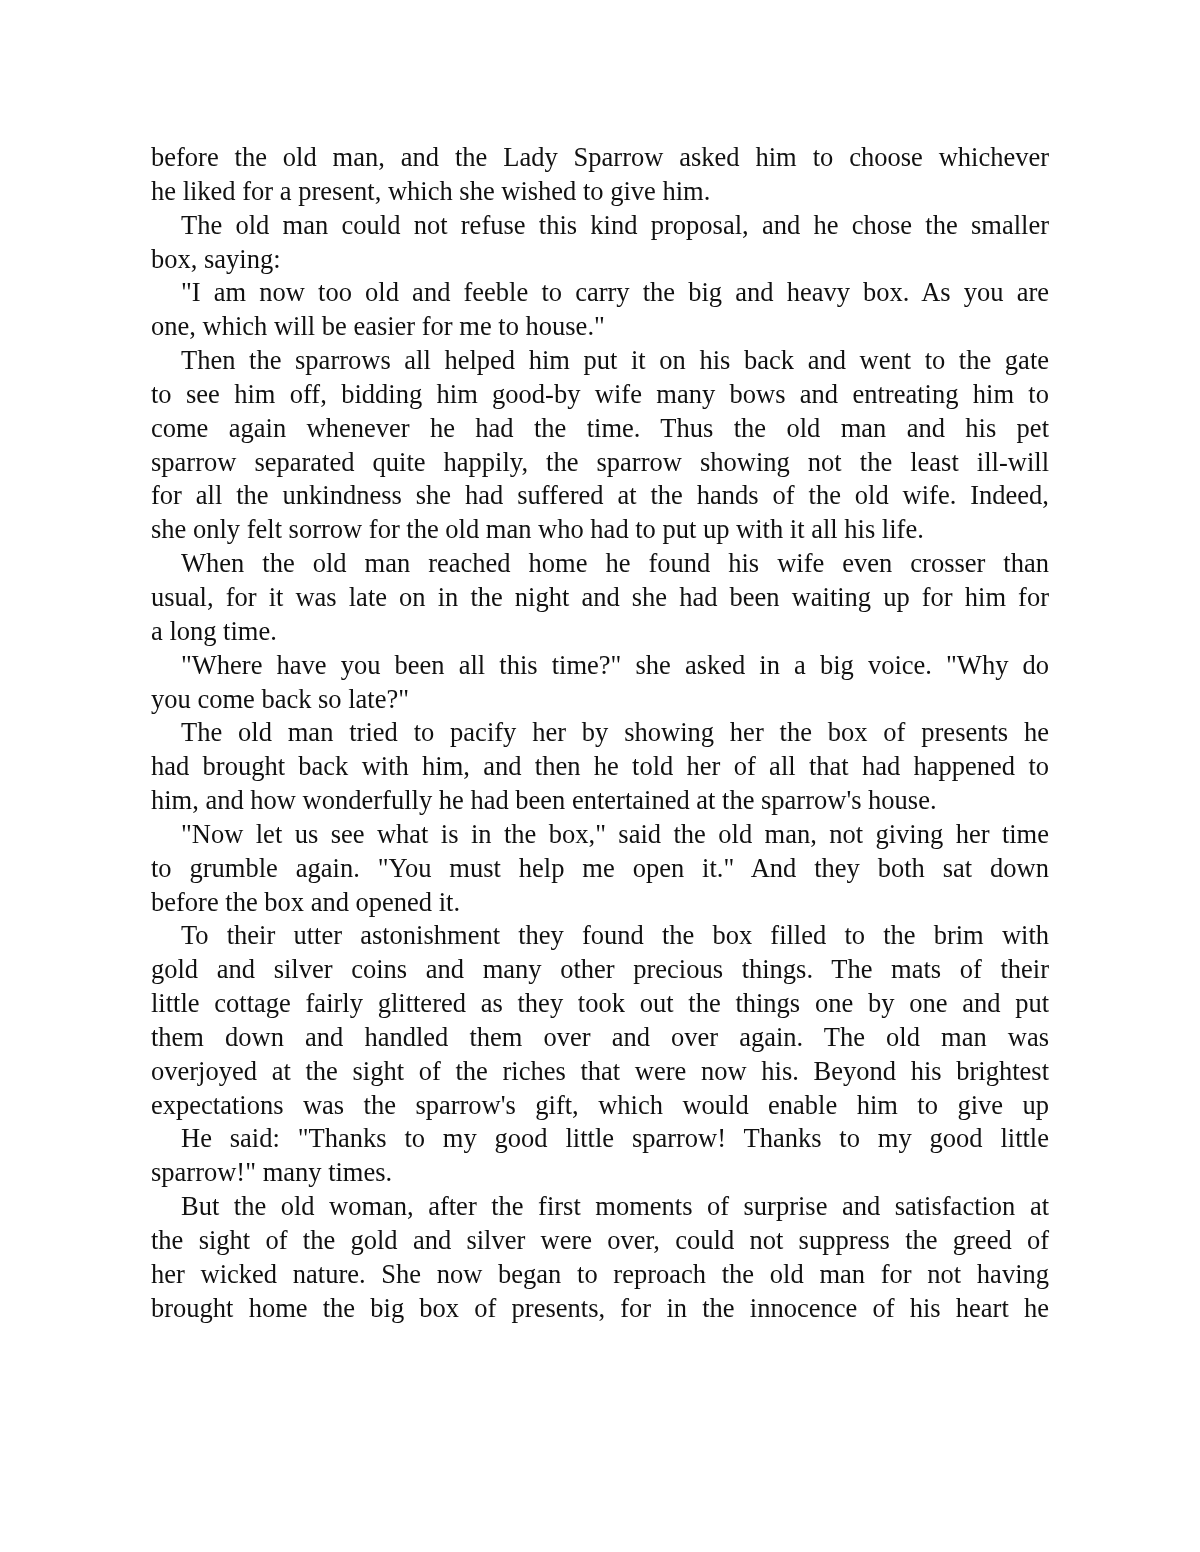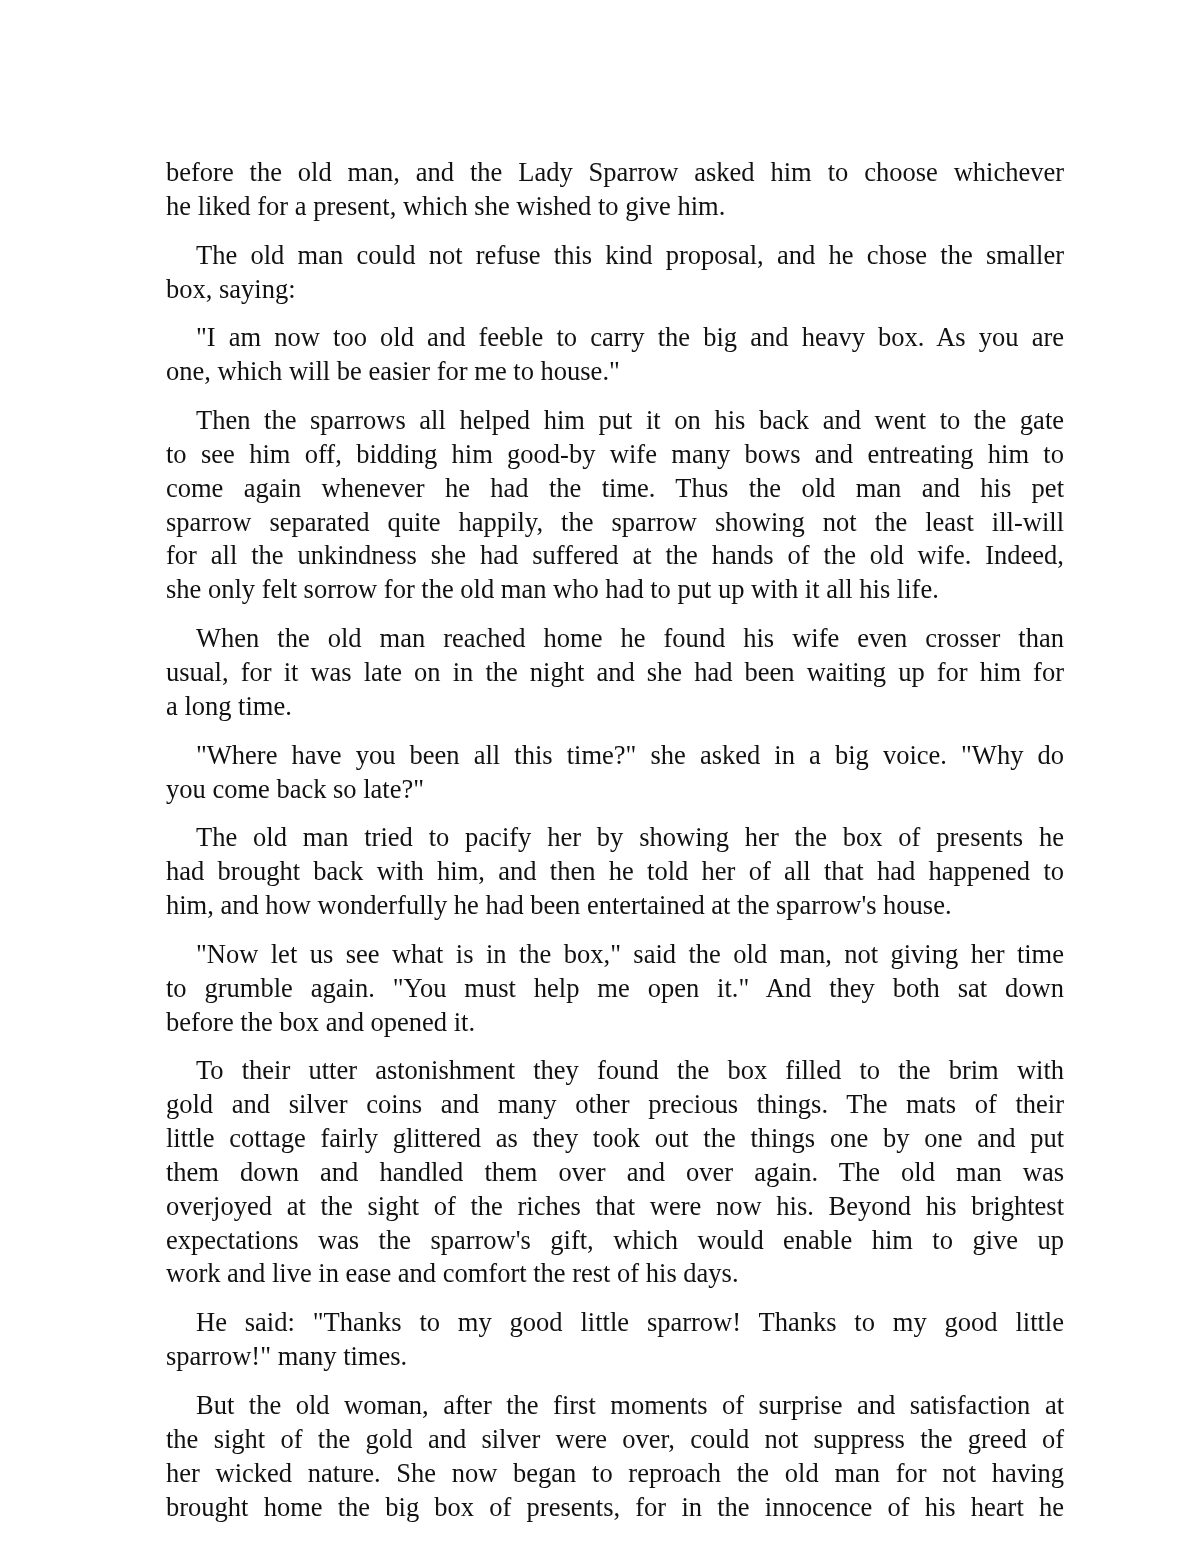--- a/index.html
+++ b/index.html
@@ -32,21 +32,21 @@
       overflow: visible;
     }
     .line.last {
       text-align-last: left;
     }
     .line.indent {
       padding-left: 30px;
     }
     .paragraph {
       display: block;
-      margin: 15px;
+      margin: 0;
     }
   </style>
 </head>
 <body>
 
 <div class="page" id="page">
     <div class="paragraph">
       <span class="line" style="word-spacing: 9.27865px; text-align-last: left; text-align: left;">before the old man, and the Lady Sparrow asked him to choose whichever</span>
       <span class="line last">he liked for a present, which she wished to give him.</span>
     </div>
@@ -85,21 +85,20 @@
       <span class="line" style="word-spacing: 11.2825px; text-align-last: left; text-align: left;">to grumble again. "You must help me open it." And they both sat down</span>
       <span class="line last">before the box and opened it.</span>
     </div>
     <div class="paragraph">
       <span class="line indent" style="word-spacing: 11.5234px; text-align-last: left; text-align: left;">To their utter astonishment they found the box filled to the brim with</span>
       <span class="line" style="word-spacing: 12.0104px; text-align-last: left; text-align: left;">gold and silver coins and many other precious things. The mats of their</span>
       <span class="line" style="word-spacing: 8.10603px; text-align-last: left; text-align: left;">little cottage fairly glittered as they took out the things one by one and put</span>
       <span class="line" style="word-spacing: 14.4674px; text-align-last: left; text-align: left;">them down and handled them over and over again. The old man was</span>
       <span class="line" style="word-spacing: 8.04928px; text-align-last: left; text-align: left;">overjoyed at the sight of the riches that were now his. Beyond his brightest</span>
       <span class="line" style="word-spacing: 12.8267px; text-align-last: left; text-align: left;">expectations was the sparrow's gift, which would enable him to give up</span>
-      <span class="line last">work and live in ease and comfort the rest of his days.</span>
     </div>
     <div class="paragraph">
       <span class="line indent" style="word-spacing: 11.2409px; text-align-last: left; text-align: left;">He said: "Thanks to my good little sparrow! Thanks to my good little</span>
       <span class="line last">sparrow!" many times.</span>
     </div>
     <div class="paragraph">
       <span class="line indent" style="word-spacing: 7.8776px; text-align-last: left; text-align: left;">But the old woman, after the first moments of surprise and satisfaction at</span>
       <span class="line" style="word-spacing: 8.65625px; text-align-last: left; text-align: left;">the sight of the gold and silver were over, could not suppress the greed of</span>
       <span class="line" style="word-spacing: 9.07452px; text-align-last: left; text-align: left;">her wicked nature. She now began to reproach the old man for not having</span>
       <span class="line" style="word-spacing: 8.58147px; text-align-last: left; text-align: left;">brought home the big box of presents, for in the innocence of his heart he</span>

